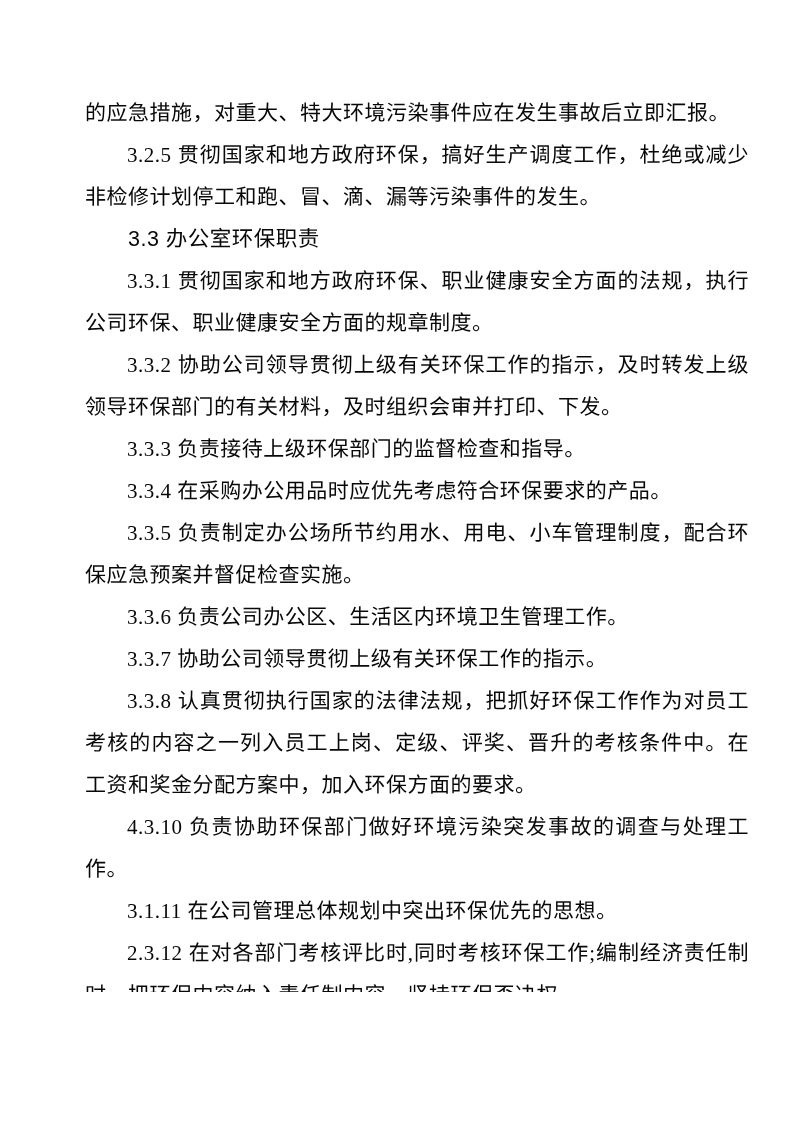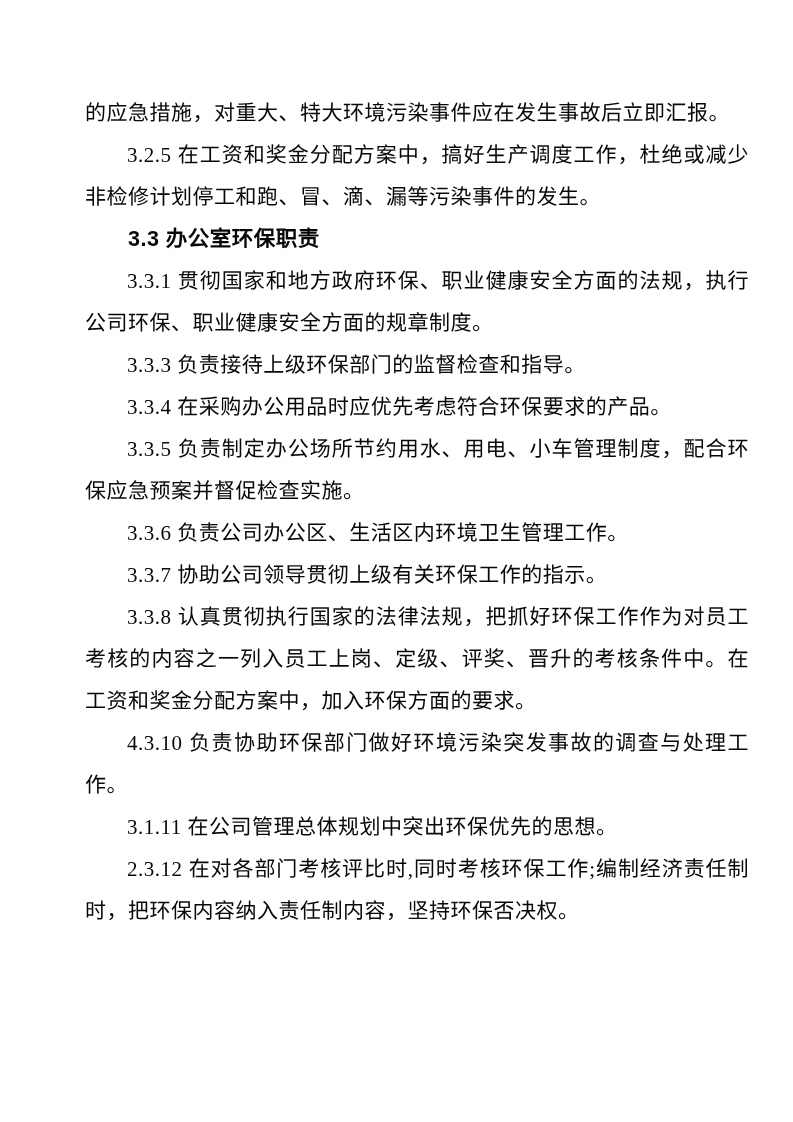--- a/index.html
+++ b/index.html
@@ -28,21 +28,21 @@
     line-height: 42px;
     color: #080808;
     text-align: justify;
     letter-spacing: 0.5px;
   }
   .content p.indent {
     text-indent: 2em;
   }
   .content p.heading {
     font-family: "Liberation Sans", "DejaVu Sans", sans-serif;
-    font-weight: bold;
+    font-weight: normal;
     text-align: left;
     font-size: 21.5px;
   }
   .footer {
     position: absolute;
     top: 1038px;
     left: 8px;
     width: 100%;
     text-align: center;
     font-size: 14px;
@@ -61,23 +61,24 @@
     text-shadow: -1px 2px 0 #969696, 1px 1px 0 #b5b5b5;
     white-space: nowrap;
   }
 </style>
 </head>
 <body>
 
 <div class="page">
   <div class="content" id="doc-body">
       <p class="">的应急措施，对重大、特大环境污染事件应在发生事故后立即汇报。</p>
-      <p class="indent">3.2.5 在工资和奖金分配方案中，搞好生产调度工作，杜绝或减少非检修计划停工和跑、冒、滴、漏等污染事件的发生。</p>
+      <p class="indent">3.2.5 贯彻国家和地方政府环保，搞好生产调度工作，杜绝或减少非检修计划停工和跑、冒、滴、漏等污染事件的发生。</p>
       <p class="indent heading">3.3 办公室环保职责</p>
       <p class="indent">3.3.1 贯彻国家和地方政府环保、职业健康安全方面的法规，执行公司环保、职业健康安全方面的规章制度。</p>
+      <p class="indent">3.3.2 协助公司领导贯彻上级有关环保工作的指示，及时转发上级领导环保部门的有关材料，及时组织会审并打印、下发。</p>
       <p class="indent">3.3.3 负责接待上级环保部门的监督检查和指导。</p>
       <p class="indent">3.3.4 在采购办公用品时应优先考虑符合环保要求的产品。</p>
       <p class="indent">3.3.5 负责制定办公场所节约用水、用电、小车管理制度，配合环保应急预案并督促检查实施。</p>
       <p class="indent">3.3.6 负责公司办公区、生活区内环境卫生管理工作。</p>
       <p class="indent">3.3.7 协助公司领导贯彻上级有关环保工作的指示。</p>
       <p class="indent">3.3.8 认真贯彻执行国家的法律法规，把抓好环保工作作为对员工考核的内容之一列入员工上岗、定级、评奖、晋升的考核条件中。在工资和奖金分配方案中，加入环保方面的要求。</p>
       <p class="indent">4.3.10 负责协助环保部门做好环境污染突发事故的调查与处理工作。</p>
       <p class="indent">3.1.11 在公司管理总体规划中突出环保优先的思想。</p>
       <p class="indent">2.3.12 在对各部门考核评比时,同时考核环保工作;编制经济责任制时，把环保内容纳入责任制内容，坚持环保否决权。</p>
     </div>

